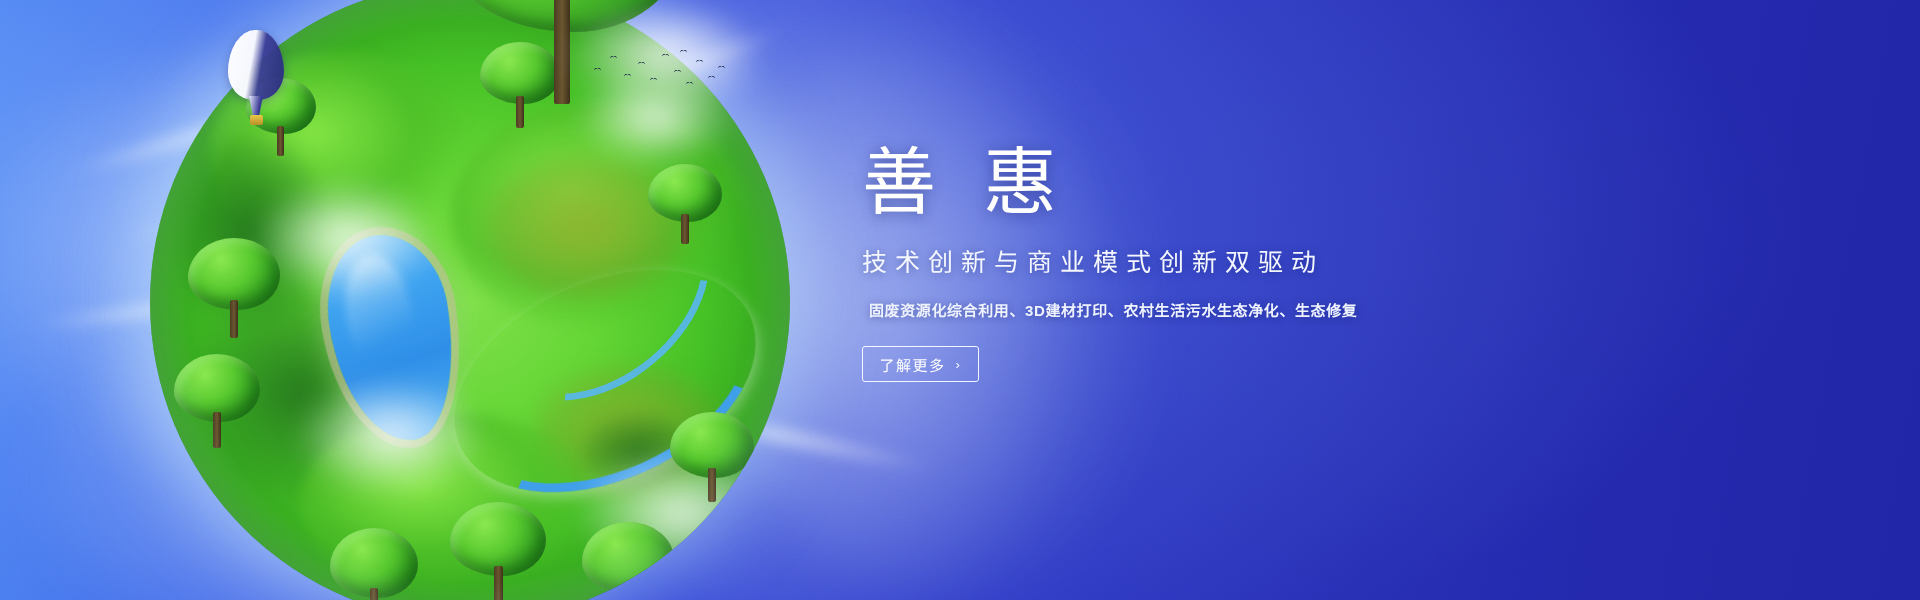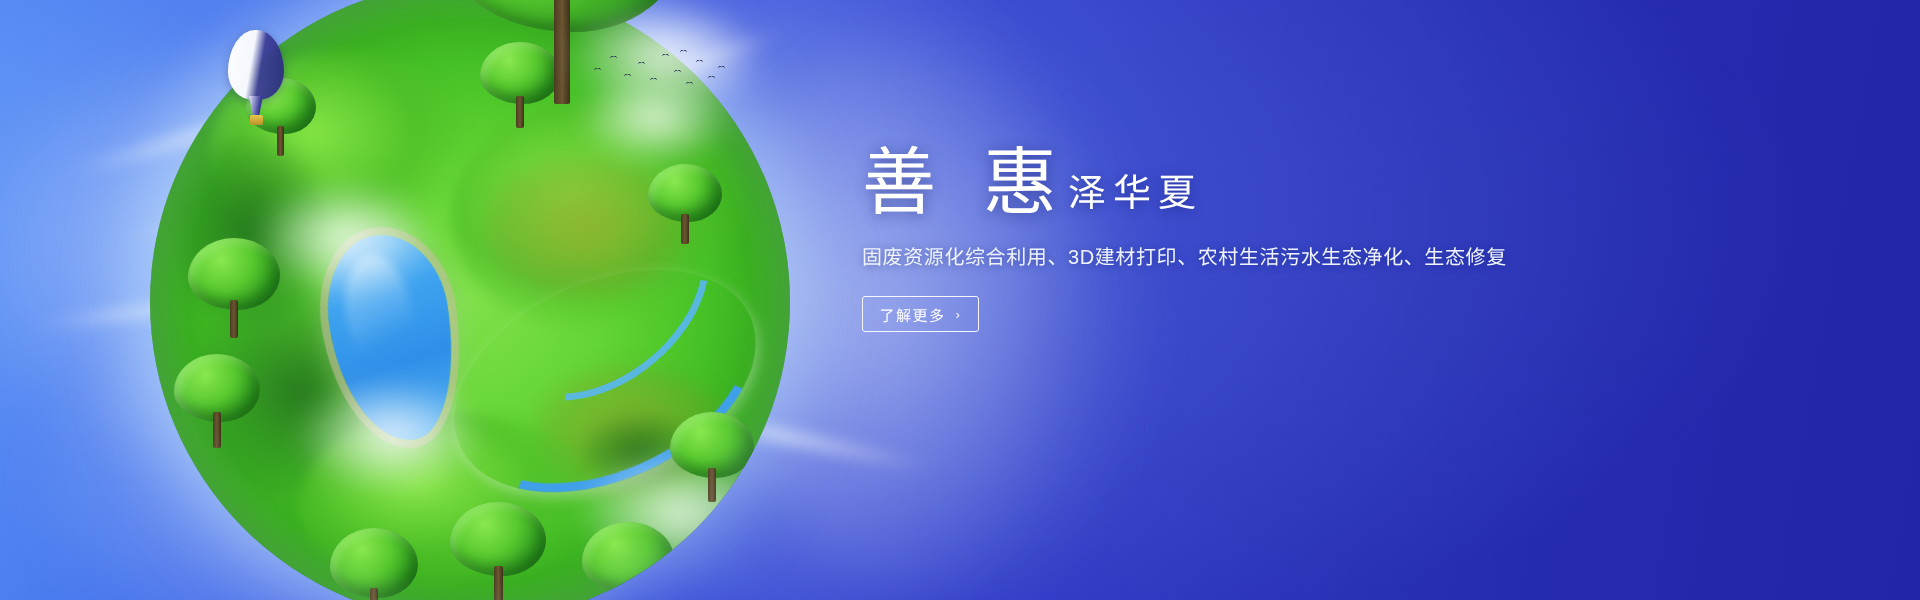--- a/index.html
+++ b/index.html
@@ -193,24 +193,25 @@
 
   .subtitle{
     margin-top:22px;
     font-size:25px;letter-spacing:8px;font-weight:400;
     color:#f4f7ff;
     text-shadow:0 1px 10px rgba(10,20,90,.4);
     white-space:nowrap;
   }
   .desc{
     margin-top:21px;
-    font-size:20px;letter-spacing:.6px;font-weight:400;
+    font-size:15px;letter-spacing:.6px;font-weight:700;
     color:#eef3ff;
     text-shadow:0 1px 8px rgba(10,20,90,.4);
     white-space:nowrap;
+    margin-left:7px;
   }
   .cta{
     margin-top:26px;
     display:inline-flex;align-items:center;justify-content:center;
     gap:10px;
     width:117px;height:36px;
     border:1px solid rgba(255,255,255,.92);
     border-radius:3px;
     background:transparent;
     color:#ffffff;
@@ -329,23 +330,23 @@
     <div class="bird" style="left:128px;top:18px;"></div>
     <div class="bird" style="left:90px;top:2px;"></div>
   </div>
 
   <div class="copy">
 
     <div class="headline">
       <span class="hl-big">善</span>
       <span class="hl-gap"></span>
       <span class="hl-big">惠</span>
-      <span class="hl-small">泽华夏</span>
     </div>
 
+    <div class="subtitle">技术创新与商业模式创新双驱动</div>
 
     <div class="desc">固废资源化综合利用、3D建材打印、农村生活污水生态净化、生态修复</div>
 
     <button class="cta">
       <span>了解更多</span>
       <span class="chev">›</span>
     </button>
 
   </div>
 </div>

